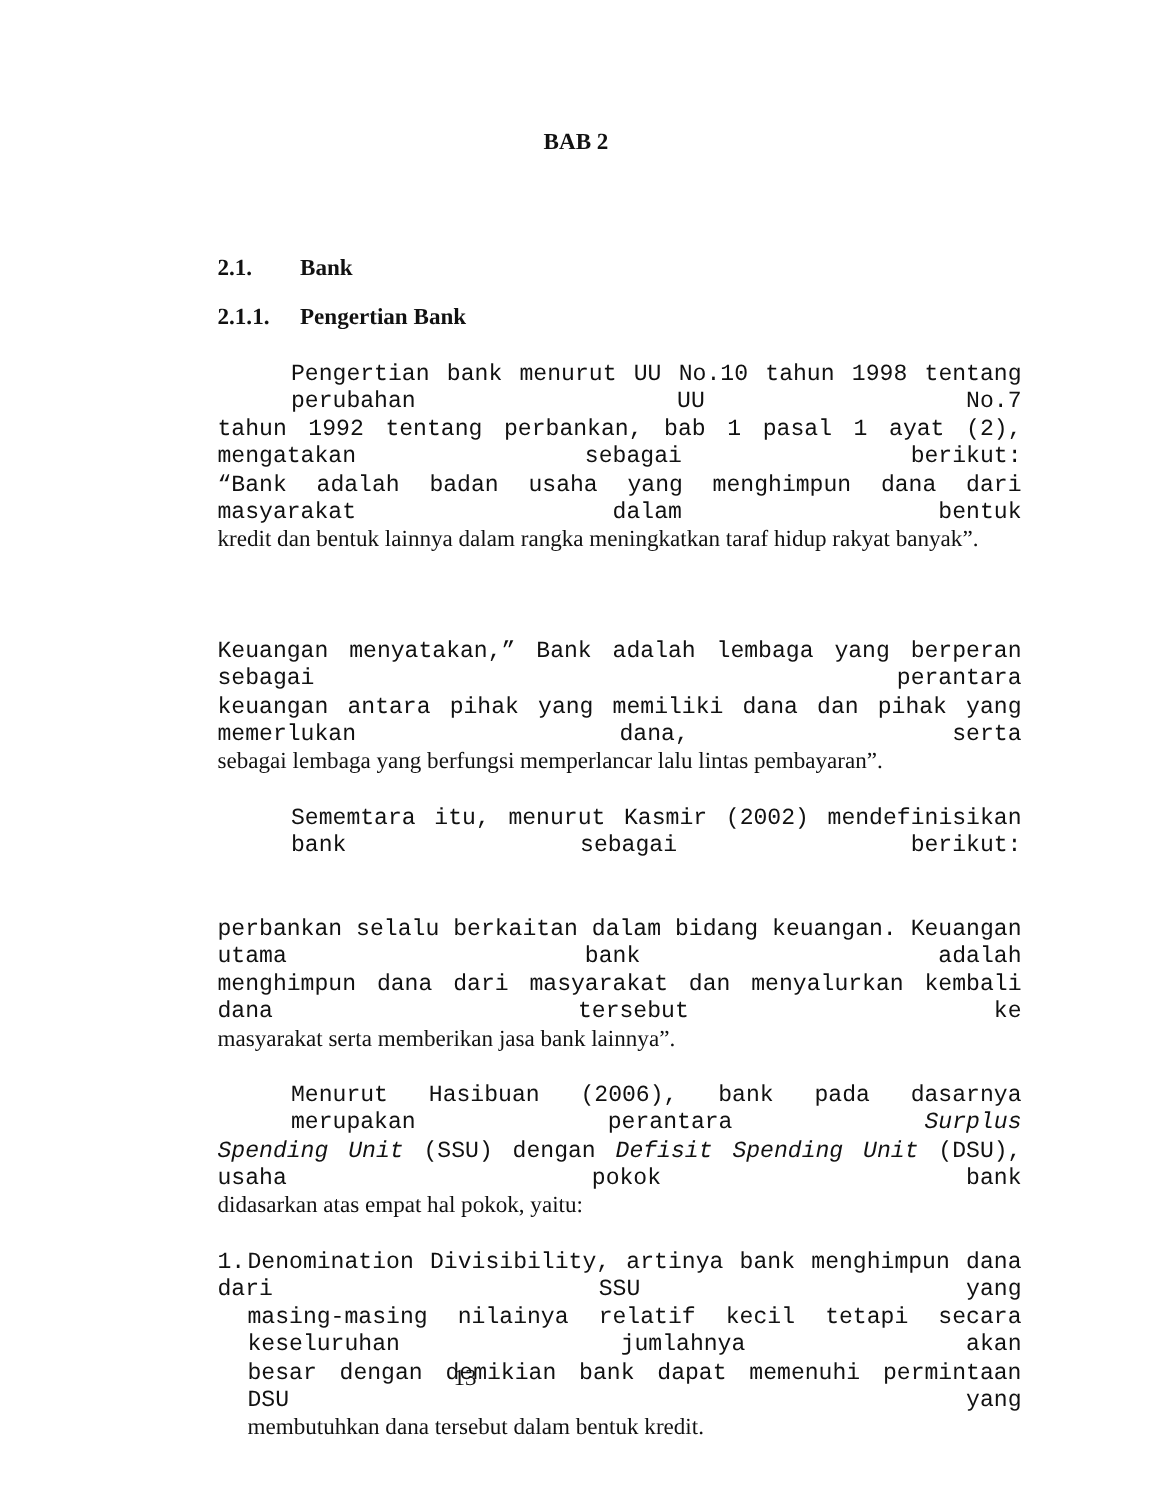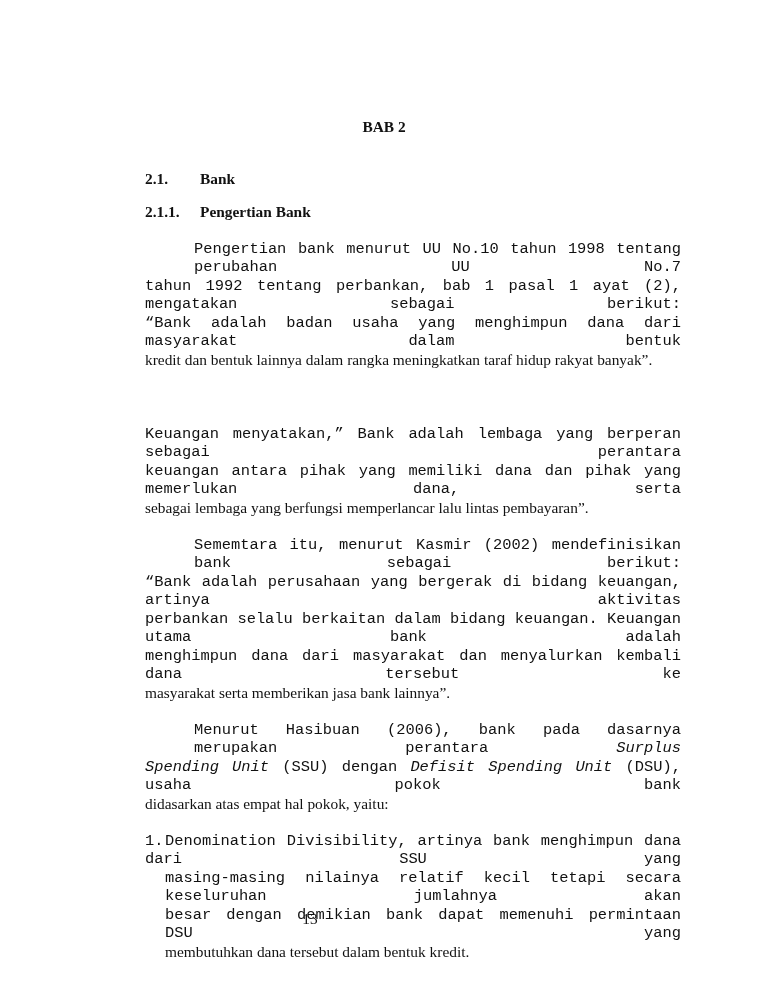--- a/index.html
+++ b/index.html
@@ -3,21 +3,21 @@
   <meta charset="utf-8">
   <style>
     html, body { margin: 0; padding: 0; background: #ffffff; }
     body { width: 768px; height: 994px; position: relative; overflow: hidden; }
     .page {
       position: absolute; left: 0; top: 0; width: 768px; height: 994px;
       background: #ffffff; color: #111111;
       font-family: "Liberation Serif", serif; font-size: 15.4px;
     }
     .line { position: absolute; left: 145px; width: 536px; white-space: nowrap; line-height: 18px; }
-    .center { left: 0; width: 768px; text-align: center; margin-top: 32px; }
+    .center { left: 0; width: 768px; text-align: center; }
     .bold { font-weight: bold; }
     .justify { text-align: justify; text-align-last: justify; white-space: normal; font-family: Liberation Mono, monospace; }
     .indent { left: 194px; width: 487px; }
     .listcont { left: 165px; width: 516px; }
     .num { display: inline-block; width: 55px; font-weight: bold; }
     .num2 { display: inline-block; width: 55px; font-weight: bold; }
     i { font-style: italic; }
     .pagenum { position: absolute; left: 0; width: 620px; text-align: center; top: 910px; font-size: 15.4px; }
   </style>
 </head>
@@ -38,21 +38,20 @@
   <div class="line justify indent" style="top:240px">Pengertian bank menurut UU No.10 tahun 1998 tentang perubahan UU No.7</div>
   <div class="line justify" style="top:277px">tahun 1992 tentang perbankan, bab 1 pasal 1 ayat (2), mengatakan sebagai berikut:</div>
   <div class="line justify" style="top:314px">“Bank adalah badan usaha yang menghimpun dana dari masyarakat dalam bentuk</div>
   <div class="line" style="top:351px">kredit dan bentuk lainnya dalam rangka meningkatkan taraf hidup rakyat banyak”.</div>
 
   <div class="line justify" style="top:425px">Keuangan menyatakan,” Bank adalah lembaga yang berperan sebagai perantara</div>
   <div class="line justify" style="top:462px">keuangan antara pihak yang memiliki dana dan pihak yang memerlukan dana, serta</div>
   <div class="line" style="top:499px">sebagai lembaga yang berfungsi memperlancar lalu lintas pembayaran”.</div>
 
   <div class="line justify indent" style="top:536px">Sememtara itu, menurut Kasmir  (2002) mendefinisikan bank sebagai berikut:</div>
-  <div class="line justify" style="top:573px">“Bank adalah perusahaan yang bergerak di bidang keuangan, artinya aktivitas</div>
   <div class="line justify" style="top:610px">perbankan selalu berkaitan dalam bidang keuangan. Keuangan utama bank adalah</div>
   <div class="line justify" style="top:647px">menghimpun dana dari masyarakat dan menyalurkan kembali dana tersebut ke</div>
   <div class="line" style="top:684px">masyarakat serta memberikan jasa bank lainnya”.</div>
 
   <div class="line justify indent" style="top:721px"><span>Menurut Hasibuan (2006), bank pada dasarnya merupakan perantara </span><i>Surplus</i></div>
   <div class="line justify" style="top:758px"><i>Spending Unit</i><span> (SSU) dengan </span><i>Defisit Spending Unit</i><span> (DSU), usaha pokok bank</span></div>
   <div class="line" style="top:795px">didasarkan atas empat hal pokok, yaitu:</div>
 
   <div class="line justify" style="top:832px"><span style="display:inline-block;width:20px;">1.</span><span>Denomination Divisibility, artinya bank menghimpun dana dari SSU yang</span></div>
   <div class="line justify listcont" style="top:869px">masing-masing nilainya relatif kecil tetapi secara keseluruhan jumlahnya akan</div>

